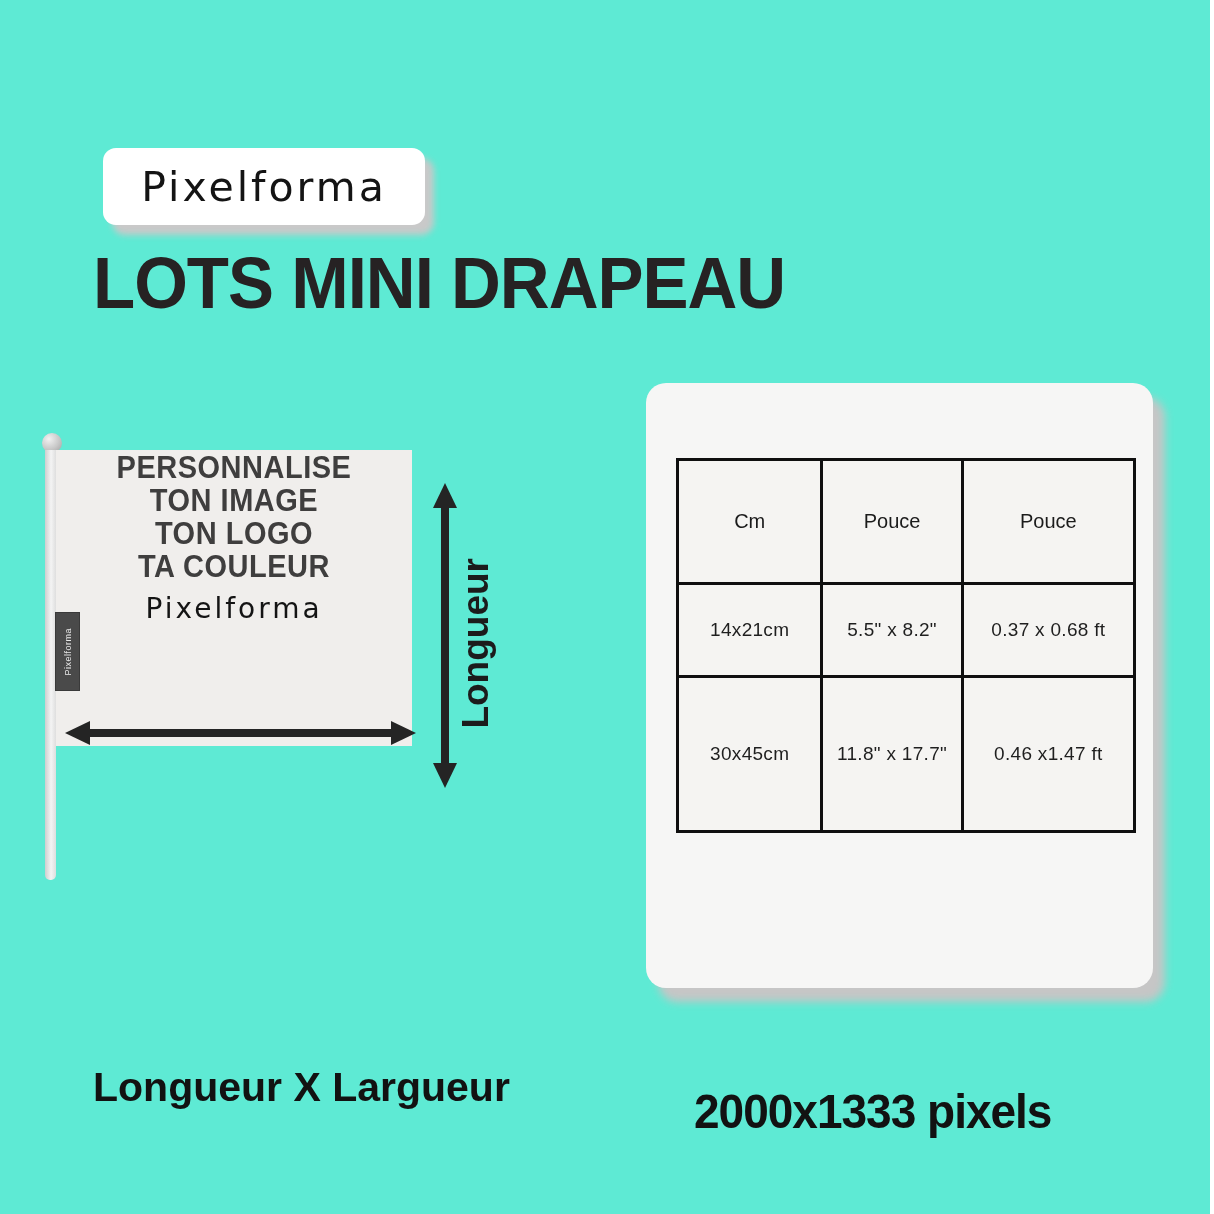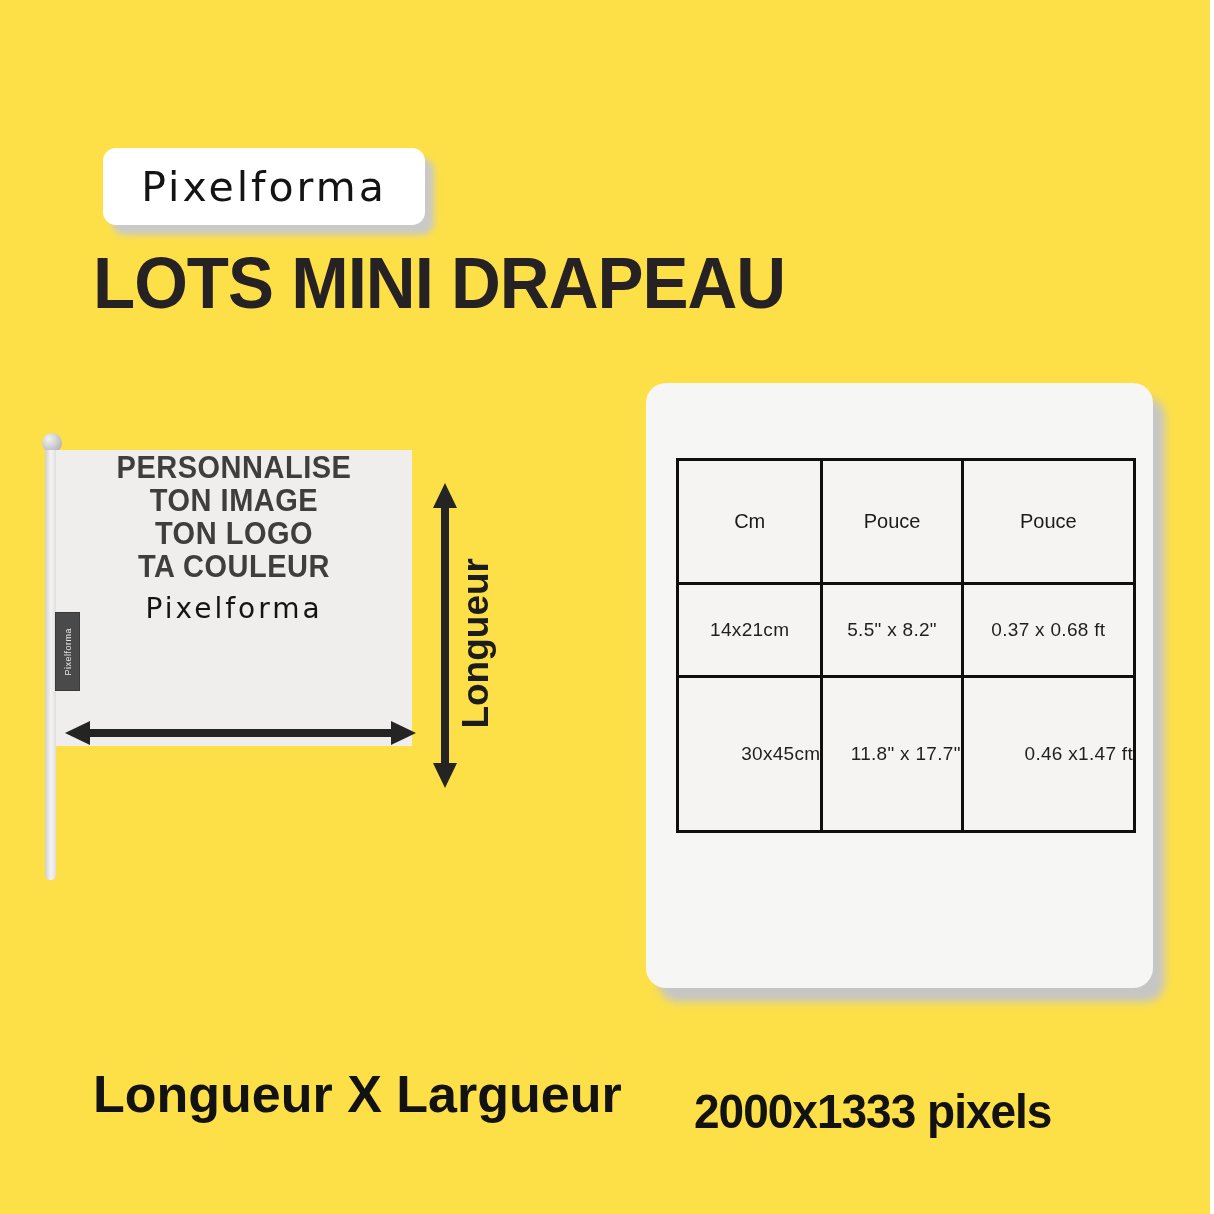--- a/index.html
+++ b/index.html
@@ -1,19 +1,19 @@
 <!DOCTYPE html>
 <html><head>
 <meta charset="utf-8">
 <style>
   html,body{margin:0;padding:0;background:#ffffff;}
   .page{
     position:relative;
     width:1210px;height:1214px;
-    background:#fde047;
+    background:#5eead4;
     overflow:hidden;
     font-family:"Liberation Sans", sans-serif;
     color:#231f20;
   }
 
   
   .badge{
     position:absolute;left:103px;top:148px;
     width:322px;height:77px;
     background:#ffffff;
@@ -142,30 +142,30 @@
     font-weight:400;
     background:#f5f4f2;
     padding:0;
   }
   table.size-table th{
     height:121px;
     font-size:20px;color:#1b1b1b;
   }
   tr.row-1 td{height:90px;}
   tr.row-2 td{height:91px;}
-  tr.row-3 td{height:152px;text-align:right;}
+  tr.row-3 td{height:152px;}
   table.size-table td{
     font-size:19px;color:#1f1f1f;
     letter-spacing:0.3px;
   }
 
   
   .formula{
     position:absolute;left:93px;top:1064px;
-    font-size:52px;font-weight:700;color:#121212;
+    font-size:41px;font-weight:700;color:#121212;
     white-space:nowrap;
   }
   .pixels{
     position:absolute;left:694px;top:1082px;
     font-size:46px;font-weight:700;color:#121212;
     letter-spacing:-1px;
     transform:scaleY(1.06);
     transform-origin:left top;
     white-space:nowrap;
   }

